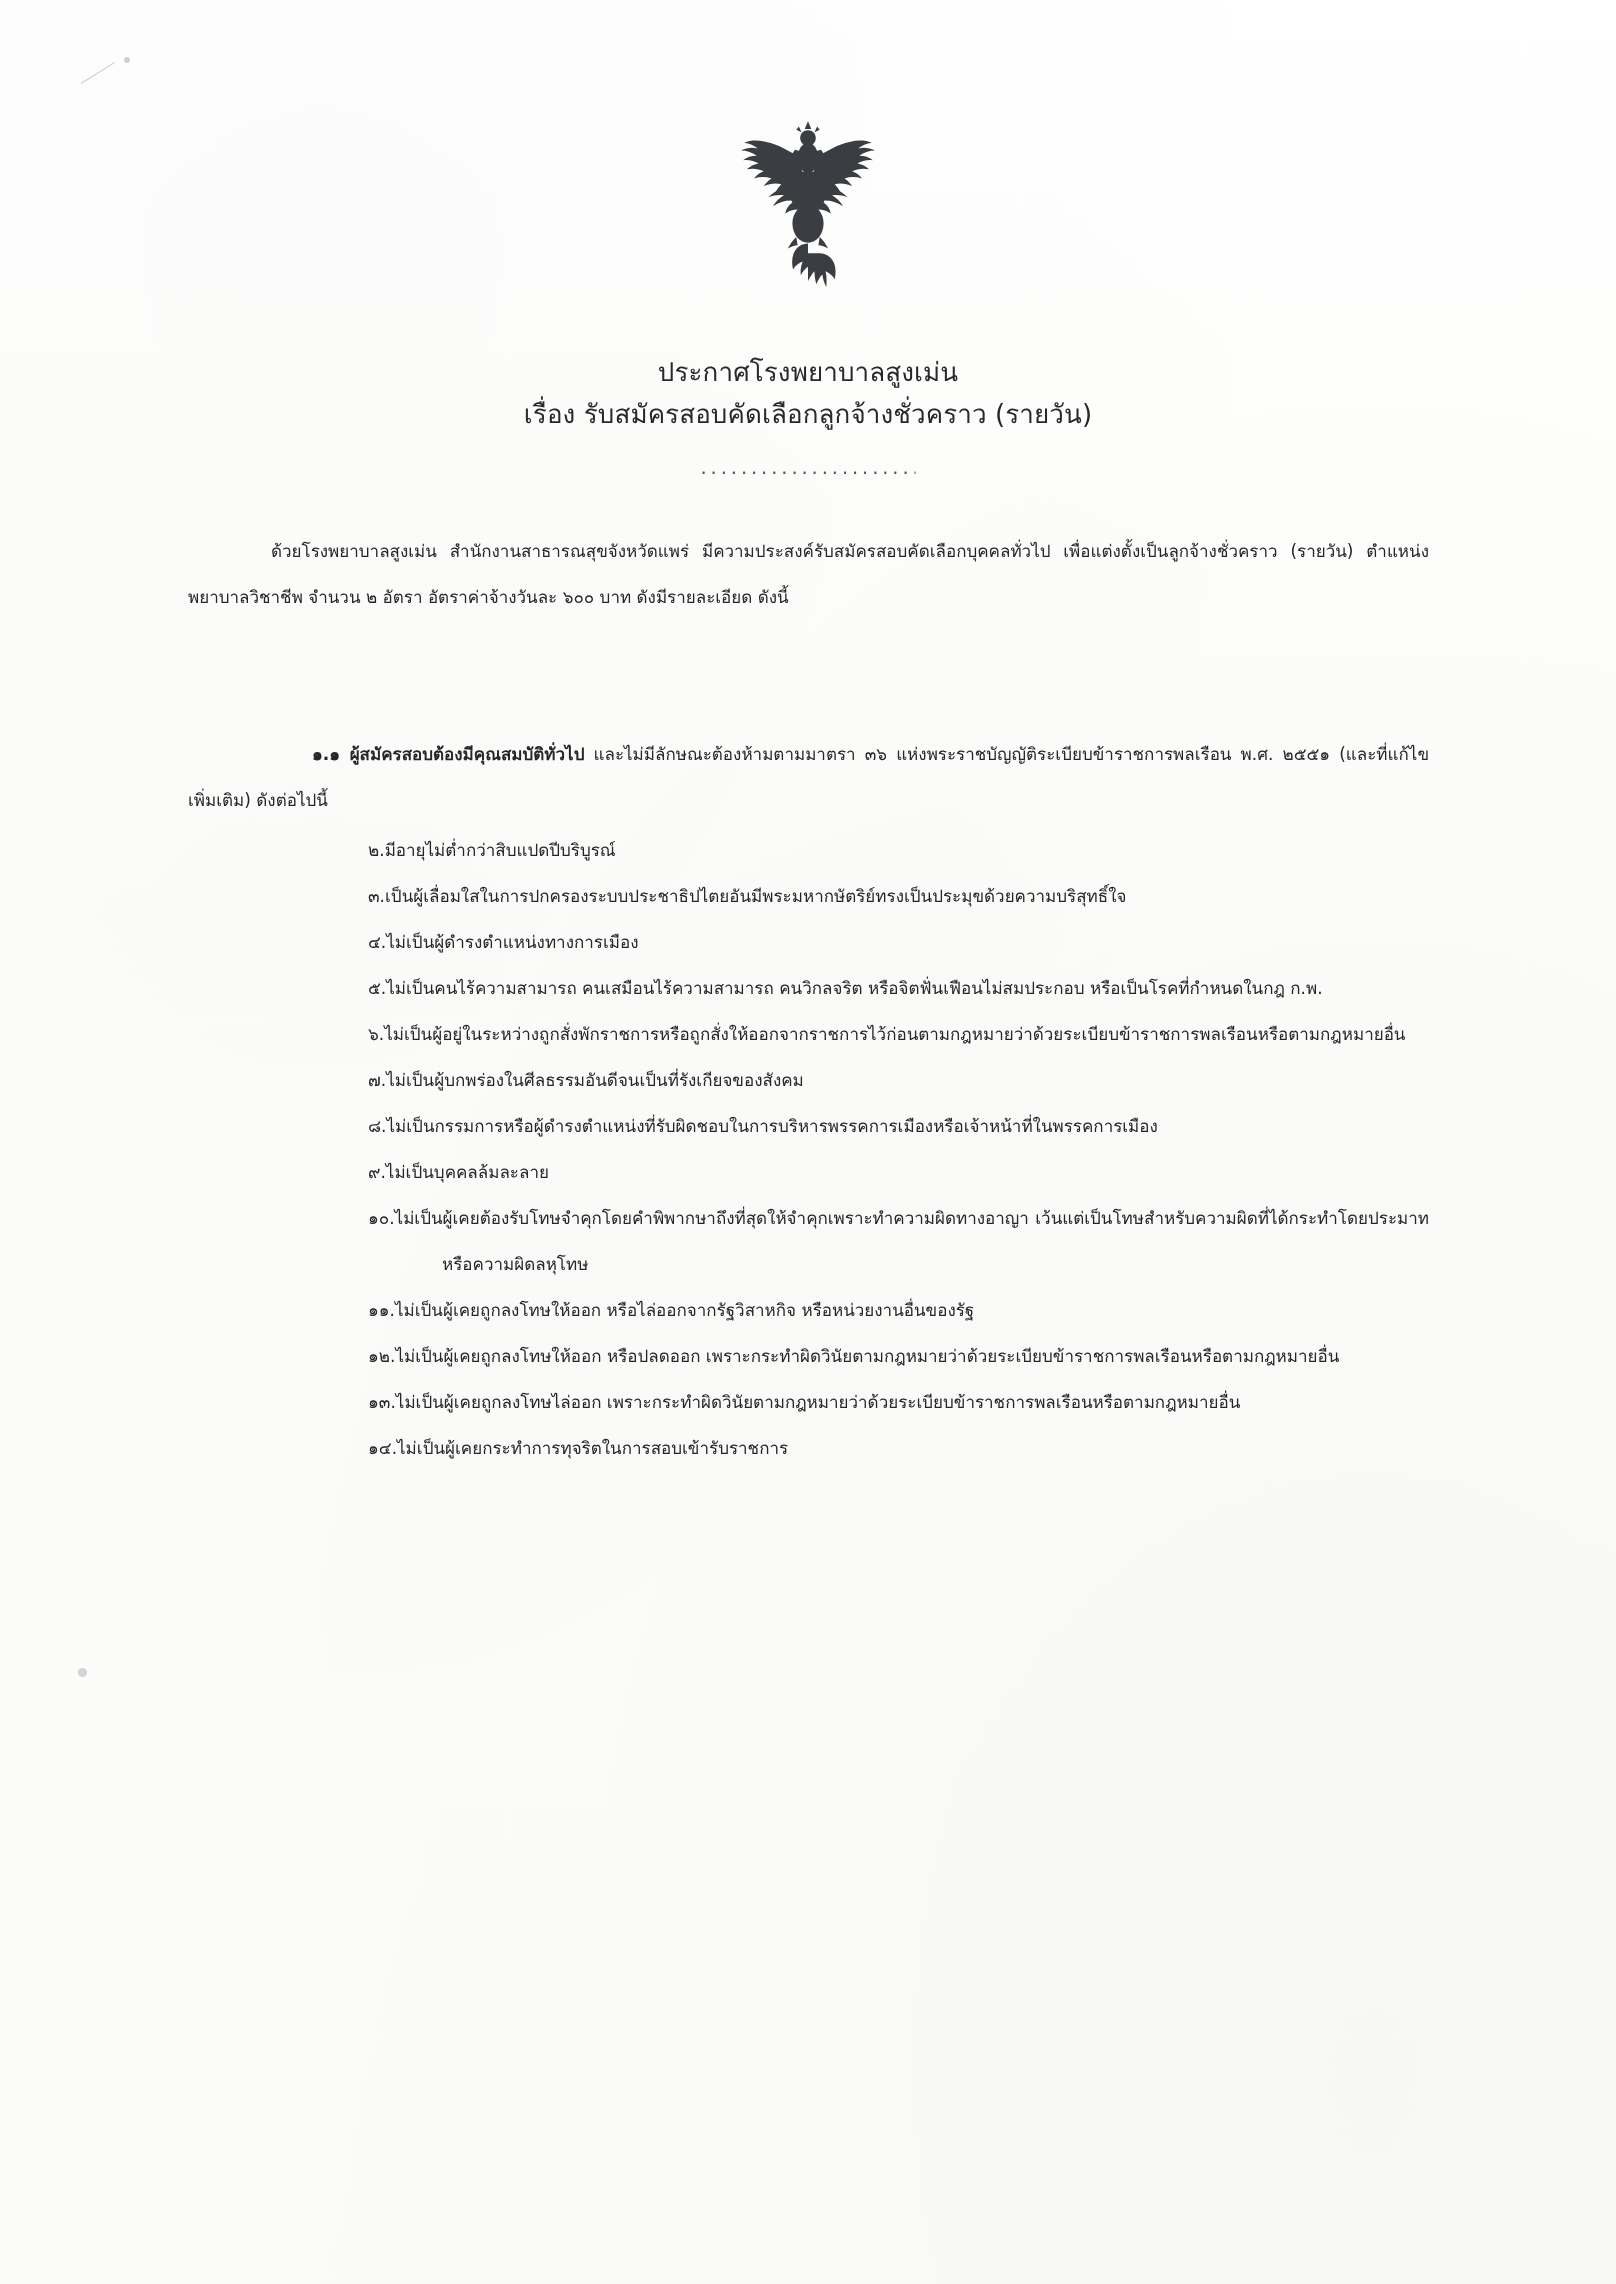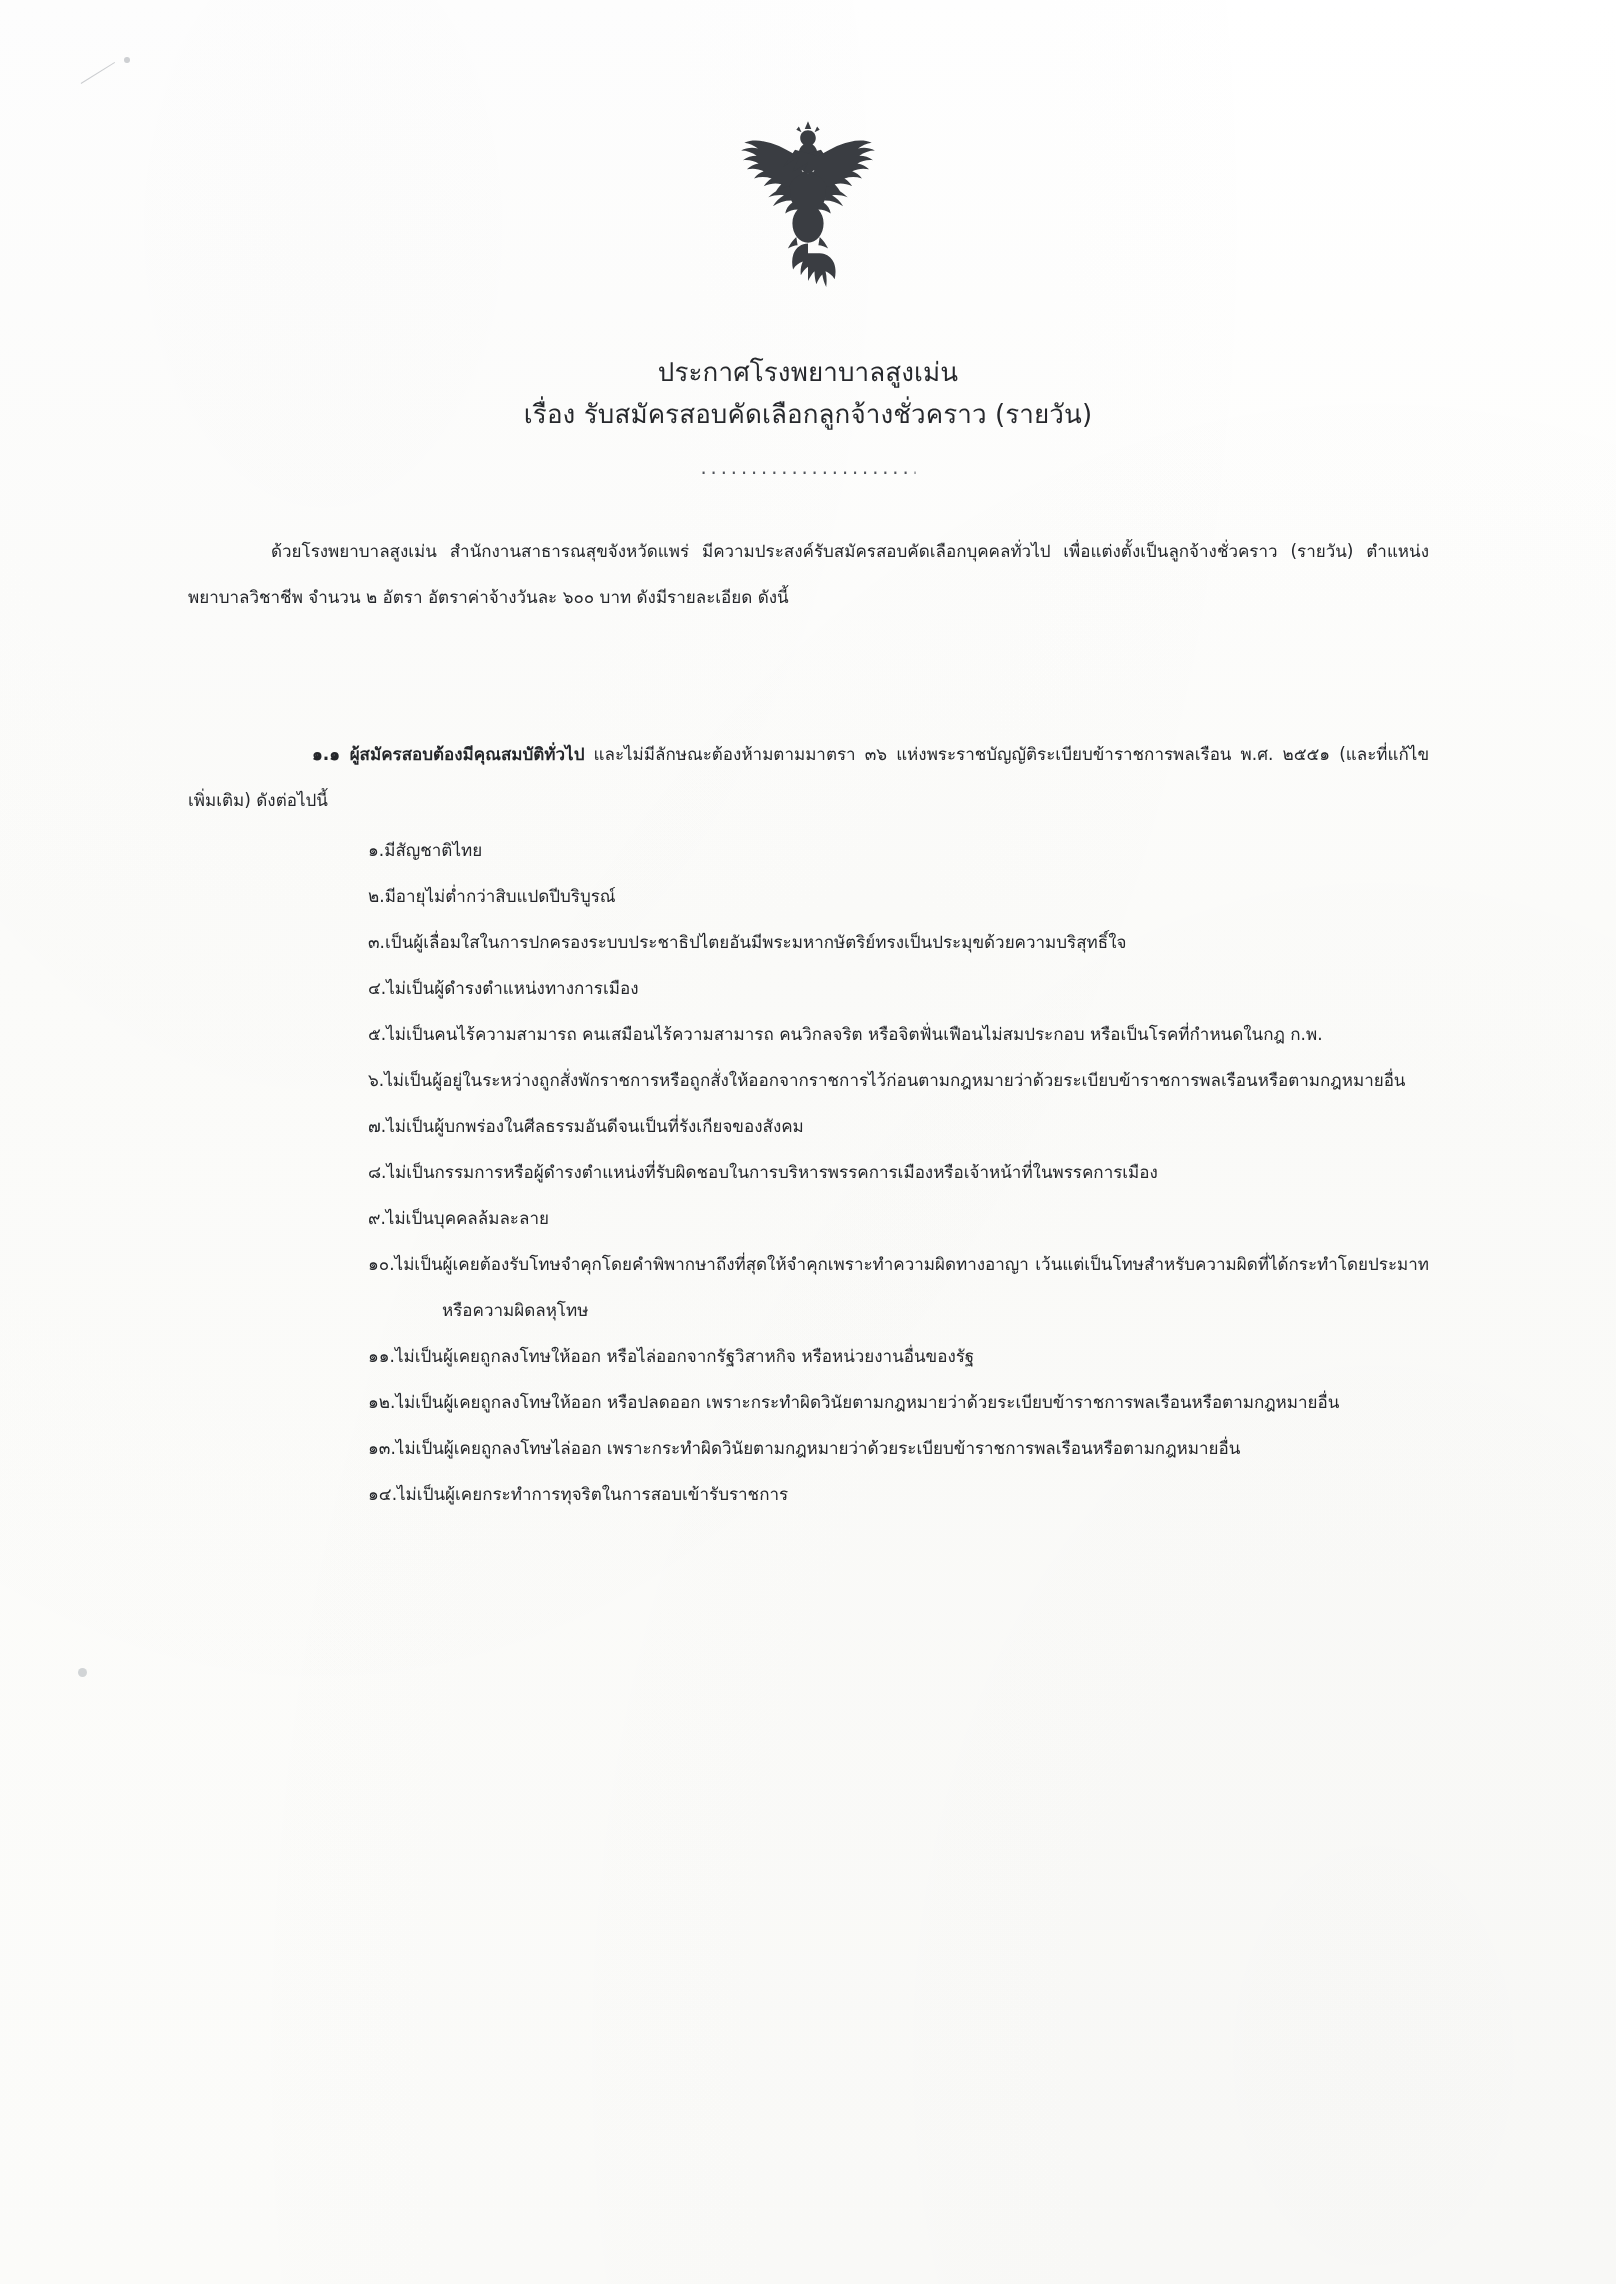--- a/index.html
+++ b/index.html
@@ -195,21 +195,20 @@
     <div class="body-text p-intro">
       <p class="para indent-1">ด้วยโรงพยาบาลสูงเม่น  สำนักงานสาธารณสุขจังหวัดแพร่  มีความประสงค์รับสมัครสอบคัดเลือกบุคคลทั่วไป  เพื่อแต่งตั้งเป็นลูกจ้างชั่วคราว (รายวัน)  ตำแหน่งพยาบาลวิชาชีพ  จำนวน  ๒  อัตรา  อัตราค่าจ้างวันละ  ๖๐๐  บาท  ดังมีรายละเอียด  ดังนี้</p>
     </div>
 
 
     <div class="body-text p-11">
       <p class="para indent-2"><span class="bold">๑.๑  ผู้สมัครสอบต้องมีคุณสมบัติทั่วไป</span><span> และไม่มีลักษณะต้องห้ามตามมาตรา ๓๖ แห่งพระราชบัญญัติระเบียบข้าราชการพลเรือน พ.ศ. ๒๕๕๑ (และที่แก้ไขเพิ่มเติม) ดังต่อไปนี้</span></p>
     </div>
 
     <div class="body-text list-wrap">
-      <div class="li-first"><span class="num">๑.</span><span>มีสัญชาติไทย</span></div>
       <div class="li-first"><span class="num">๒.</span><span>มีอายุไม่ต่ำกว่าสิบแปดปีบริบูรณ์</span></div>
       <div class="li-first"><span class="num">๓.</span><span>เป็นผู้เลื่อมใสในการปกครองระบบประชาธิปไตยอันมีพระมหากษัตริย์ทรงเป็นประมุขด้วยความบริสุทธิ์ใจ</span></div>
       <div class="li-first"><span class="num">๔.</span><span>ไม่เป็นผู้ดำรงตำแหน่งทางการเมือง</span></div>
       <div class="li-first"><span class="num">๕.</span><span>ไม่เป็นคนไร้ความสามารถ คนเสมือนไร้ความสามารถ คนวิกลจริต หรือจิตฟั่นเฟือนไม่สมประกอบ  หรือเป็นโรคที่กำหนดในกฎ ก.พ.</span></div>
       <div class="li-first"><span class="num">๖.</span><span>ไม่เป็นผู้อยู่ในระหว่างถูกสั่งพักราชการหรือถูกสั่งให้ออกจากราชการไว้ก่อนตามกฎหมายว่าด้วยระเบียบข้าราชการพลเรือนหรือตามกฎหมายอื่น</span></div>
       <div class="li-first"><span class="num">๗.</span><span>ไม่เป็นผู้บกพร่องในศีลธรรมอันดีจนเป็นที่รังเกียจของสังคม</span></div>
       <div class="li-first"><span class="num">๘.</span><span>ไม่เป็นกรรมการหรือผู้ดำรงตำแหน่งที่รับผิดชอบในการบริหารพรรคการเมืองหรือเจ้าหน้าที่ในพรรคการเมือง</span></div>
       <div class="li-first"><span class="num">๙.</span><span>ไม่เป็นบุคคลล้มละลาย</span></div>
       <div class="li-first"><span class="num">๑๐.</span><span>ไม่เป็นผู้เคยต้องรับโทษจำคุกโดยคำพิพากษาถึงที่สุดให้จำคุกเพราะทำความผิดทางอาญา   เว้นแต่เป็นโทษสำหรับความผิดที่ได้กระทำโดยประมาทหรือความผิดลหุโทษ</span></div>
       <div class="li-first"><span class="num">๑๑.</span><span>ไม่เป็นผู้เคยถูกลงโทษให้ออก  หรือไล่ออกจากรัฐวิสาหกิจ  หรือหน่วยงานอื่นของรัฐ</span></div>

